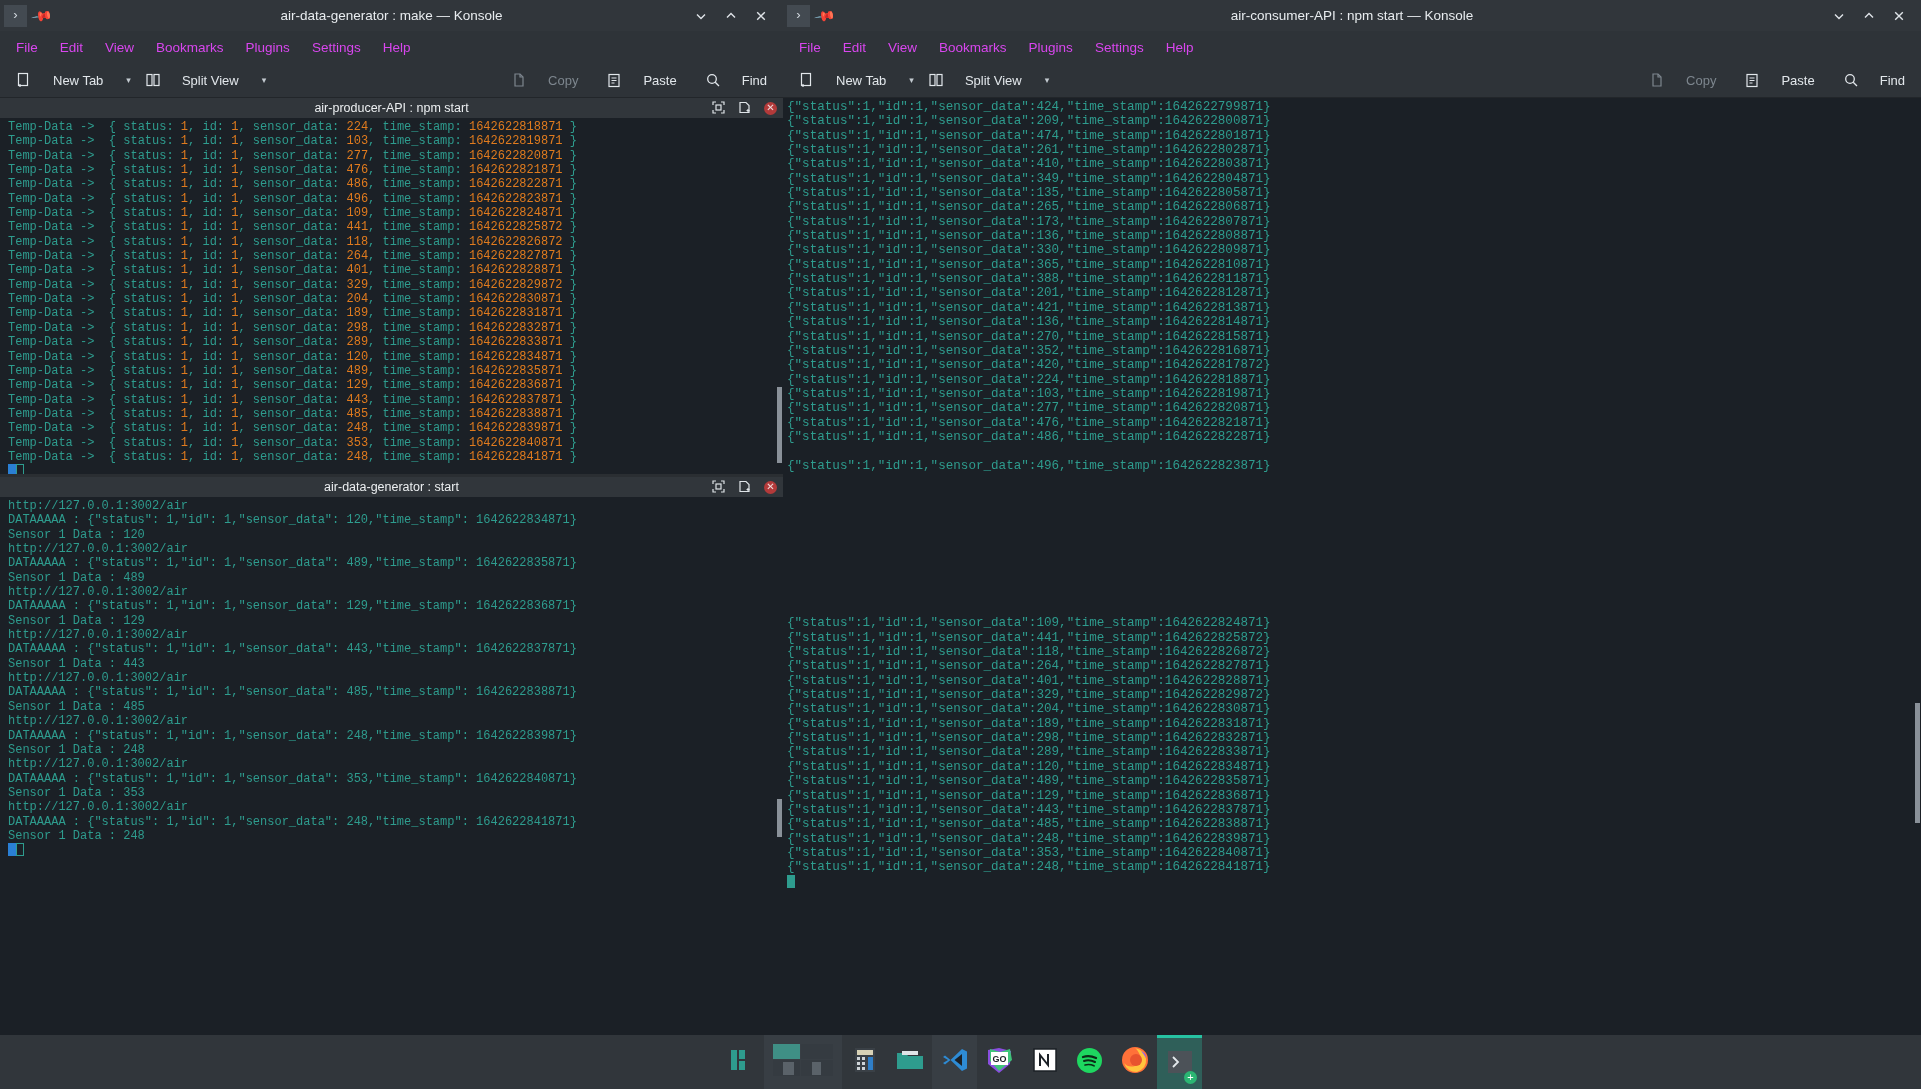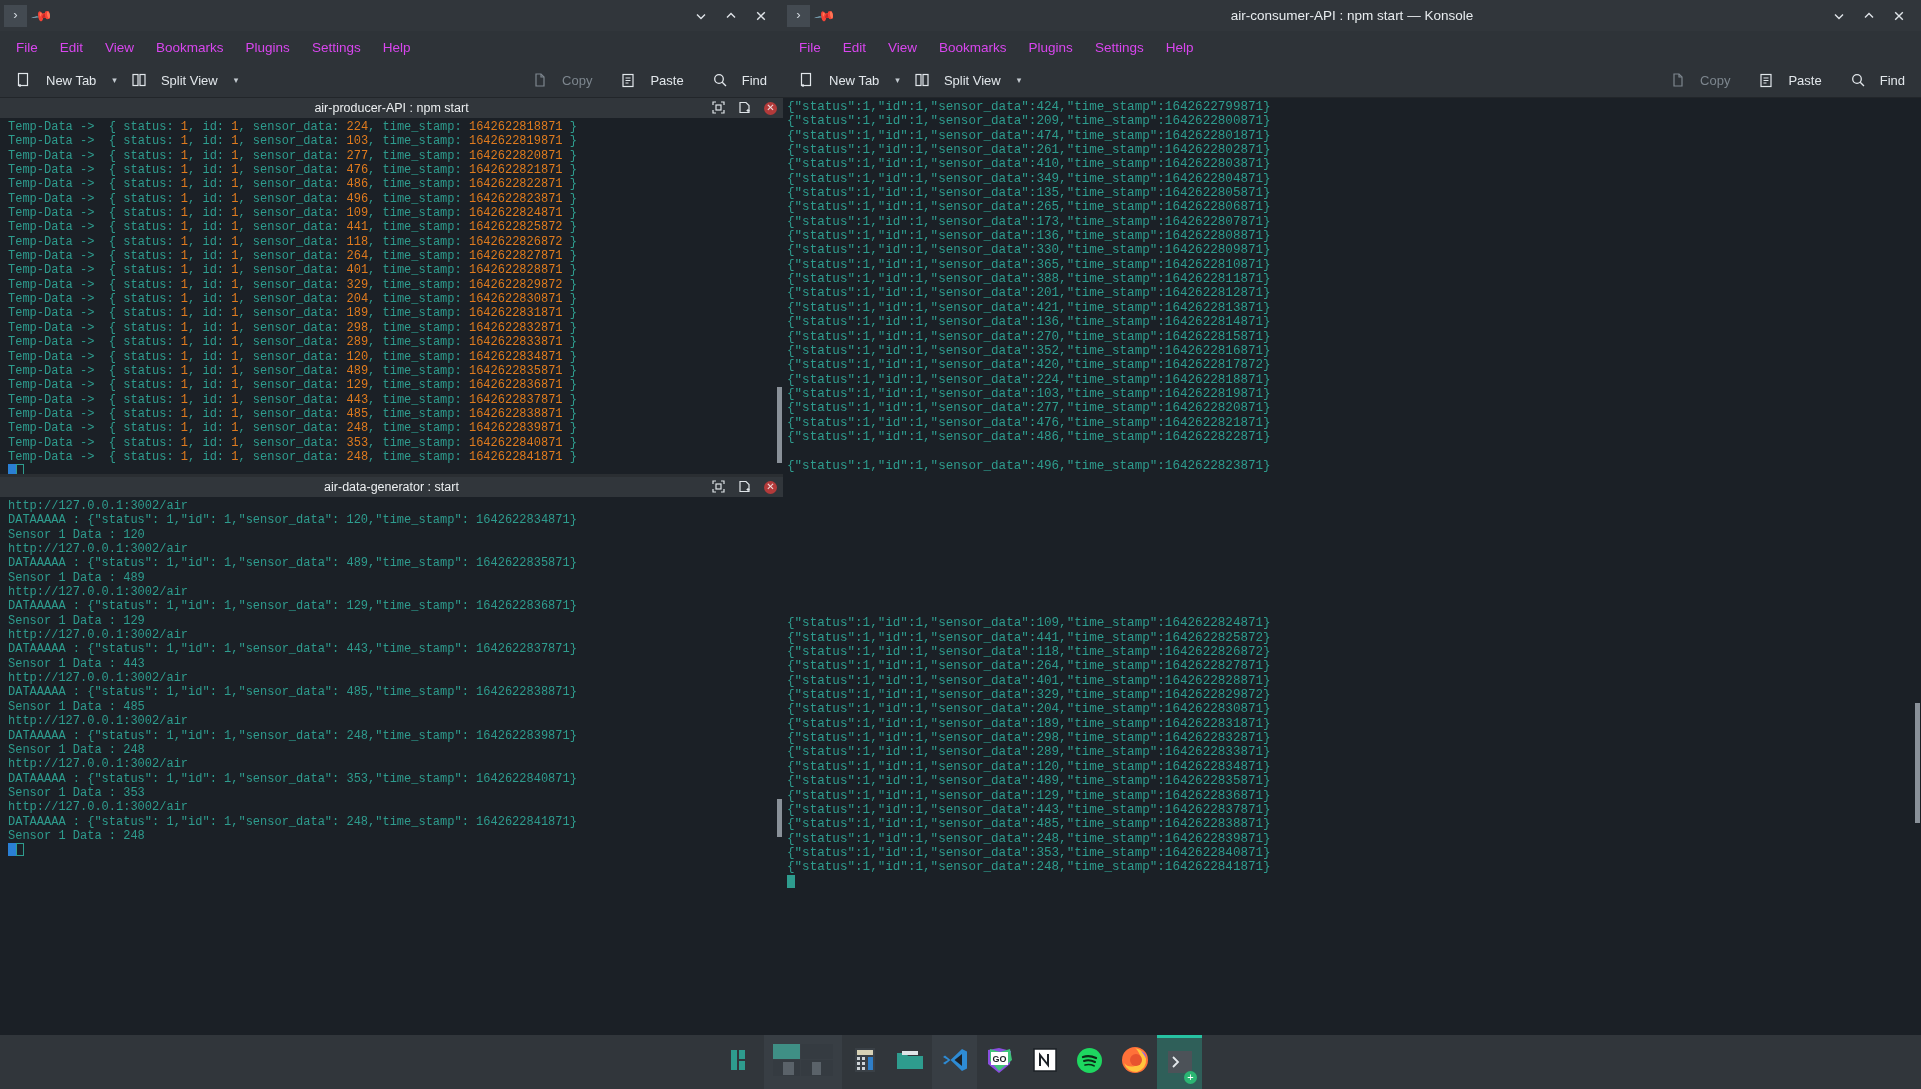--- a/index.html
+++ b/index.html
@@ -60,21 +60,21 @@
   }
 
   
   .toolbar {
     height: 35px; flex: 0 0 35px;
     background: #2e3338;
     display: flex; align-items: center; padding: 0 9px;
     border-bottom: 1px solid #22262a;
   }
   .tool-btn {
-    display: flex; align-items: center; gap: 14px;
+    display: flex; align-items: center; gap: 21px;
     color: #e2e7eb; font-size: 13px; padding: 3px 7px;
   }
   .tool-btn.disabled { color: #7d868e; }
   .tool-right { margin-left: auto; display: flex; align-items: center; gap: 14px; }
   .tool-ico { width: 16px; height: 16px; display: inline-block; }
   .tool-ico svg { display: block; }
   .caret { font-size: 9px; color: #c3cad0; margin-left: 2px; }
 
   
   .term-area { flex: 1 1 auto; display: flex; flex-direction: column; background: #1b2026; min-height: 0; }
@@ -180,20 +180,21 @@
 
 <div class="desktop">
 
   <div class="window" id="win-left">
 
     <div class="titlebar">
       <div class="tb-left">
         <div class="tb-appbtn">›</div>
         <div class="tb-pin">📌</div>
       </div>
+      <div class="tb-title">air-data-generator : make — Konsole</div>
       <div class="tb-btns">
         <div class="tb-btn">
           <svg width="14" height="14" viewBox="0 0 14 14">
               <path d="M3 5.5 L7 9.5 L11 5.5" fill="none" stroke="currentColor" stroke-width="1.4"></path>
             </svg>
         </div>
         <div class="tb-btn">
           <svg width="14" height="14" viewBox="0 0 14 14">
               <path d="M3 8.5 L7 4.5 L11 8.5" fill="none" stroke="currentColor" stroke-width="1.4"></path>
             </svg>

